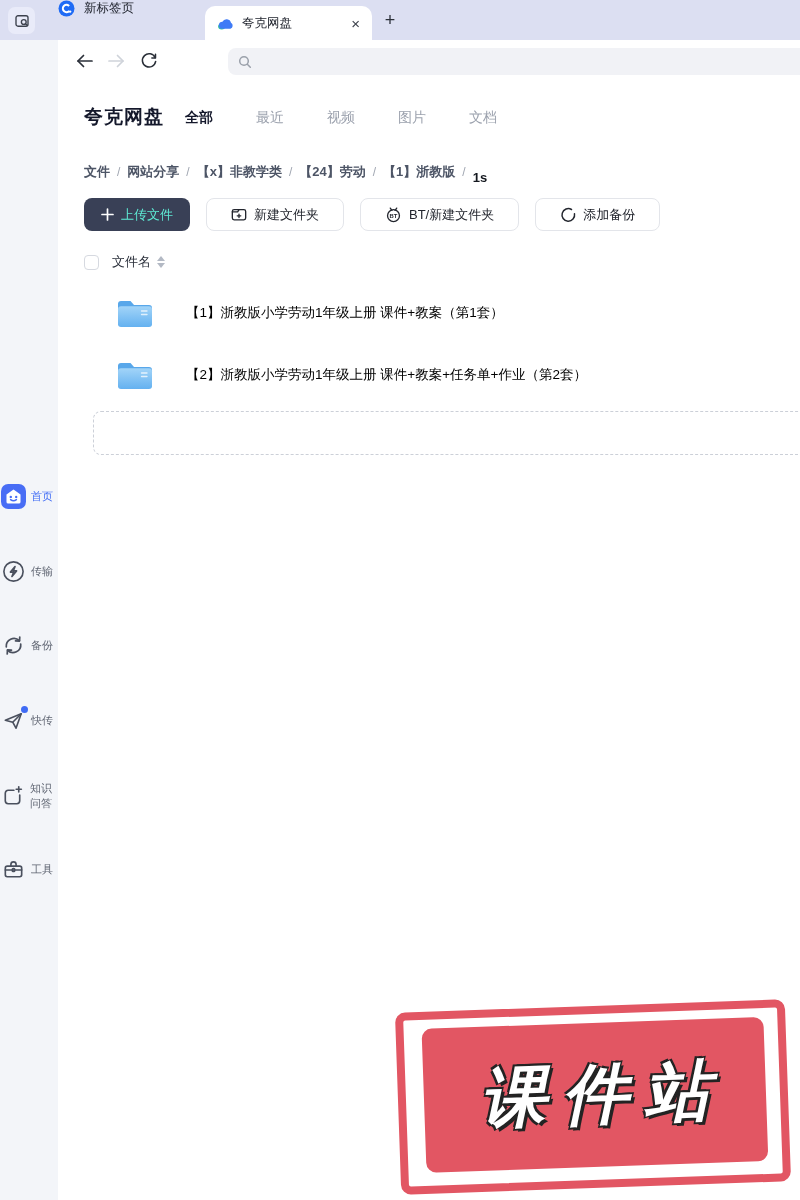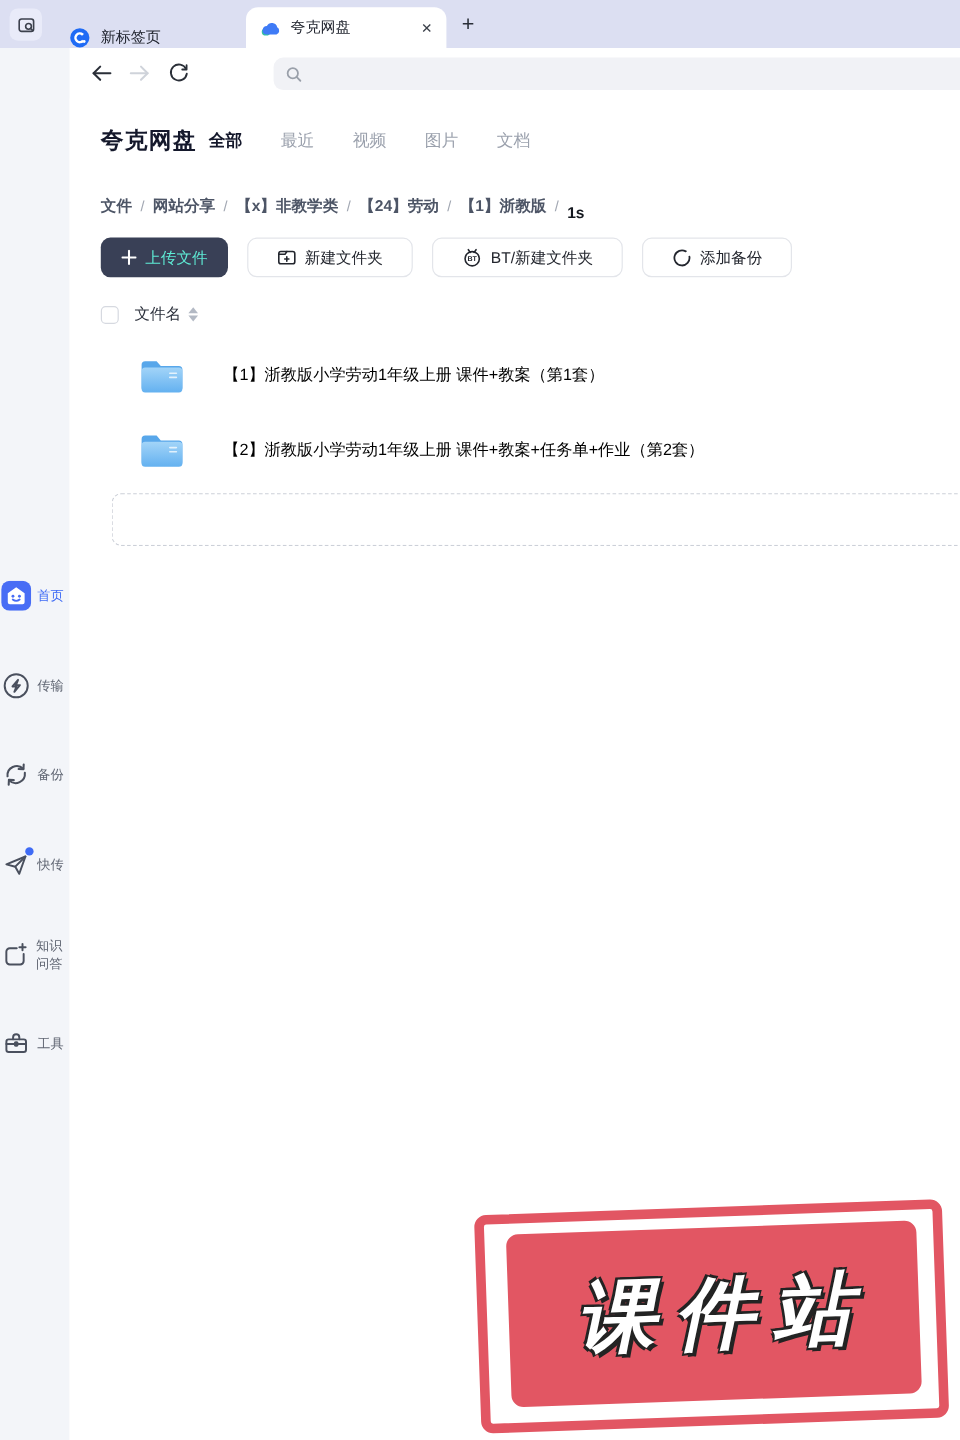--- a/index.html
+++ b/index.html
@@ -4,21 +4,21 @@
 <style>
   * { margin:0; padding:0; box-sizing:border-box; }
   html,body { width:800px; height:1200px; }
   body { font-family:"Liberation Sans","DejaVu Sans",sans-serif; background:#fff; }
   #app { position:relative; width:800px; height:1200px; overflow:hidden; background:#fff; }
 
   
   .tabbar { position:absolute; left:0; top:0; width:800px; height:40px; background:#dcdff2; }
   .tab-search-btn { position:absolute; left:8px; top:7px; width:27px; height:27px; border-radius:7px;
     background:#e9ebf9; display:flex; align-items:center; justify-content:center; cursor:pointer; }
-  .tab-first { position:absolute; left:46px; top:0; height:40px; display:flex; align-items:flex-end;
+  .tab-first { position:absolute; left:46px; top:0; height:40px; display:flex; align-items:flex-start;
     gap:9px; padding:0 12px; font-size:12.5px; color:#20242e; cursor:pointer; }
   .tab-active { position:absolute; left:205px; top:6px; width:167px; height:34px; background:#fff;
     border-radius:10px 10px 0 0; display:flex; align-items:center; padding:0 12px; gap:8px;
     font-size:12.5px; color:#20242e; cursor:pointer; }
   .tab-close { margin-left:auto; color:#3c414b; font-size:15px; line-height:1; cursor:pointer; }
   .new-tab-btn { position:absolute; left:379px; top:9px; width:22px; height:22px; font-size:18px;
     color:#2a2f38; display:flex; align-items:center; justify-content:center; cursor:pointer; font-weight:400; }
 
   
   .toolbar { position:absolute; left:58px; top:40px; width:742px; height:42px; background:#fff; }
@@ -33,21 +33,21 @@
   .side-item { position:absolute; left:0; width:58px; display:flex; flex-direction:row;
     align-items:center; gap:5px; color:#5f6572; font-size:11px; cursor:pointer; }
   .side-item.active { color:#3f6bf5; }
   .side-ic { position:relative; width:26px; height:26px; display:flex; align-items:center; justify-content:center; }
   .badge-dot { position:absolute; right:-2px; top:-1px; width:7px; height:7px; border-radius:50%; background:#3f6bf5; }
 
   
   .main { position:absolute; left:58px; top:82px; width:742px; height:1118px; background:#fff; }
   .page-title { position:absolute; left:26px; top:22px; font-size:19px; font-weight:bold;
     color:#14182b; letter-spacing:1px; }
-  .filter-tabs { position:absolute; left:116px; top:27px; display:flex; gap:32px; font-size:14px; color:#9ba1ad;align-items:center; }
+  .filter-tabs { position:absolute; left:127px; top:27px; display:flex; gap:43px; font-size:14px; color:#9ba1ad;align-items:center; }
   .filter-tab { cursor:pointer; }
   .filter-tab.active { color:#14182b; font-weight:bold; }
 
   .breadcrumb { position:absolute; left:26px; top:77px; display:flex; align-items:center;
     font-size:13px; font-weight:600; color:#4d5566; white-space:nowrap; }
   .crumb { cursor:pointer; }
   .crumb-sep { color:#a0a6b1; margin:0 7px; font-weight:400; font-size:12px; }
   .crumb-current { color:#14181f; font-weight:bold;margin-top:11px; }
 
   .actions { position:absolute; left:26px; top:116px; display:flex; gap:16px; height:33px; }

